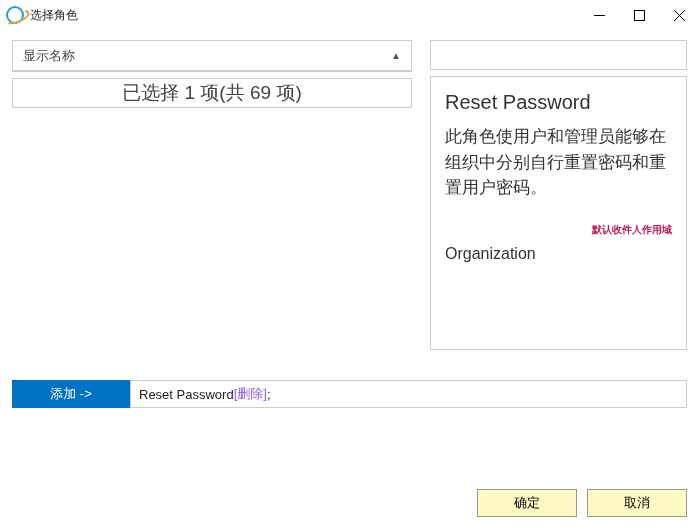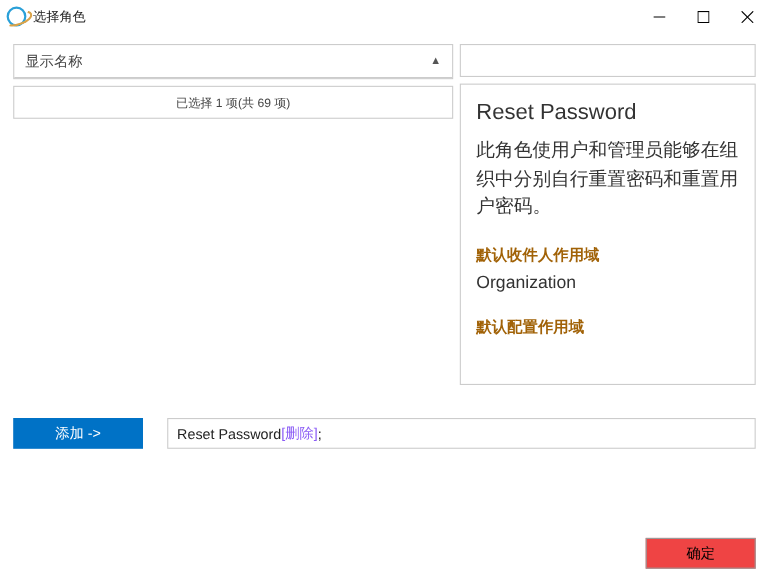--- a/index.html
+++ b/index.html
@@ -6,41 +6,41 @@
   html,body { margin:0; padding:0; font-family: "Microsoft YaHei", "Segoe UI", Arial, sans-serif; font-size:13px; color:#222; background:#fff; }
   .window { width:699px; height:529px; position:relative; display:flex; flex-direction:column; }
   .titlebar { height:30px; display:flex; align-items:center; padding:0 0 0 6px; }
   .titlebar .ie-icon { width:18px; height:18px; border:2px solid #2aa0d8; border-radius:50%; position:relative; margin-right:6px; }
   .titlebar .ie-icon::after { content:""; position:absolute; width:22px; height:8px; border:2px solid #d9a34a; border-radius:50%; left:-4px; top:3px; transform:rotate(-20deg); border-top-color:transparent; border-left-color:transparent;}
   .titlebar .title { flex:0 0 auto; font-size:12px; }
   .titlebar .spacer { flex:1; }
   .winbtn { width:40px; height:30px; display:flex; align-items:center; justify-content:center; }
   .winbtn svg { width:11px; height:11px; stroke:#000; stroke-width:1; fill:none; }
   .body { flex:1; padding:10px 12px 10px 12px; display:flex; flex-direction:column; min-height:0; }
-  .top-row { display:flex; gap:6px; height:310px; }
+  .top-row { display:flex; gap:18px; height:310px; }
   .left-col { width:400px; display:flex; flex-direction:column; border:1px solid #ccc; }
   .header-row { height:30px; border-bottom:1px solid #ccc; display:flex; align-items:center; padding:0 10px; cursor:pointer; }
   .header-row .htxt { flex:1; color:#444; font-size:13px; }
   .list-wrap { flex:1; position:relative; overflow:hidden; }
   .list { position:absolute; top:0; left:0; right:18px; bottom:0; overflow:hidden; }
   .vscroll { position:absolute; right:0; top:0; width:18px; bottom:0; }
-  .status-bar { height:30px; border:1px solid #ccc; margin-top:6px; display:flex; align-items:center; justify-content:center; color:#444; font-size:11px;}
+  .status-bar { height:30px; border:1px solid #ccc; margin-top:6px; display:flex; align-items:center; justify-content:center; color:#444; font-size:19px;}
   .right-col { flex:1; display:flex; flex-direction:column; }
   .right-top { height:30px; border:1px solid #ccc; }
   .details { flex:1; border:1px solid #ccc; margin-top:6px; padding:14px 14px; overflow:hidden; }
   .details h1 { margin:0 0 10px 0; font-size:20px; font-weight:400; color:#333; }
   .details .desc { font-size:17px; color:#333; line-height:1.5; margin-bottom:22px;}
-  .details h2 { margin:0 0 8px 0; font-size:14px; font-weight:600; color:#a16207; }
+  .details h2 { margin:0 0 8px 0; font-size:10px; font-weight:600; color:#be185d;text-align:right; }
   .details .val { font-size:16px; color:#333; margin-bottom:22px; }
-  .add-row { display:flex; gap:22px; margin-top:30px; height:28px; }
+  .add-row { display:flex; gap:0; margin-top:30px; height:28px; }
   .add-btn { width:118px; background:#0072c6; color:#fff; border:none; display:flex; align-items:center; justify-content:center; font-size:13px; cursor:pointer; }
   .sel-box { flex:1; border:1px solid #ccc; display:flex; align-items:center; padding:0 8px; font-size:13px; color:#222; gap:0;}
   .sel-box .rem { color:#8b5cf6; cursor:pointer; }
   .footer { display:flex; justify-content:flex-end; gap:10px; margin: auto 12px 12px 12px; }
-  .footer button { width:100px; height:28px; background:#ef4444; border:1px solid #999; font-size:13px; cursor:pointer; font-family:inherit;}
+  .footer button { width:100px; height:28px; background:#fef9c3; border:1px solid #999; font-size:13px; cursor:pointer; font-family:inherit;}
   .tri { font-size:10px; color:#555; }
 </style>
 </head>
 <body>
 
 <div class="window">
   <div class="titlebar">
     <div class="ie-icon"></div>
     <div class="title">选择角色</div>
     <div class="spacer"></div>
@@ -82,31 +82,31 @@
         <div class="status-bar">已选择 1 项(共 69 项)</div>
       </div>
 
       <div class="right-col">
         <div class="right-top"></div>
         <div class="details">
           <h1>Reset Password</h1>
           <div class="desc">此角色使用户和管理员能够在组织中分别自行重置密码和重置用户密码。</div>
           <h2>默认收件人作用域</h2>
           <div class="val">Organization</div>
-          <h2>默认配置作用域</h2>
         </div>
       </div>
     </div>
 
     <div class="add-row">
       <button class="add-btn">添加 -&gt;</button>
       <div class="sel-box">
         <span>Reset Password</span>
         <span class="rem">[删除]</span>
         <span>;</span>
       </div>
     </div>
   </div>
 
   <div class="footer">
     <button>确定</button>
+    <button>取消</button>
   </div>
 </div>
 
 </body></html>

